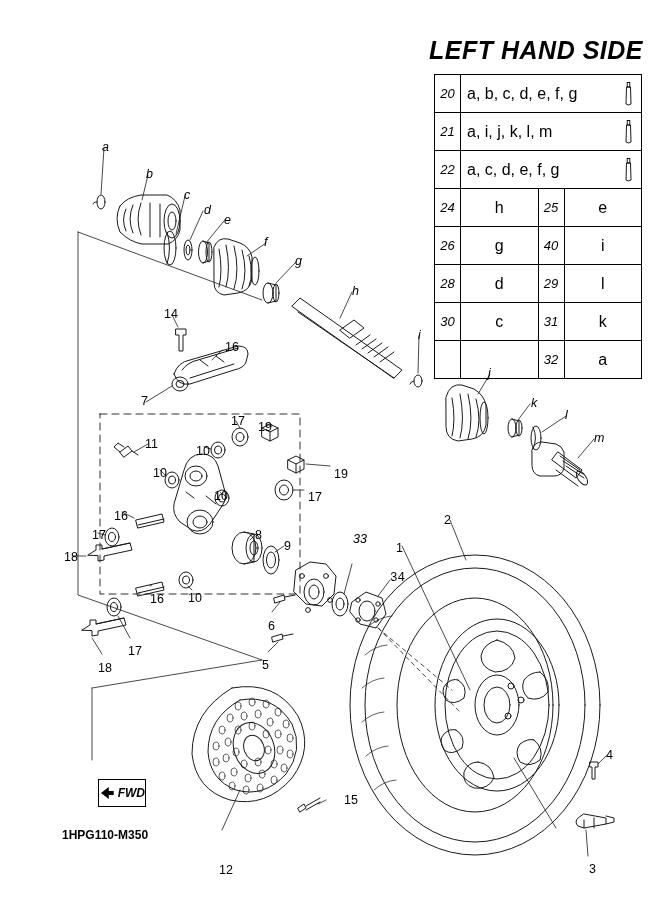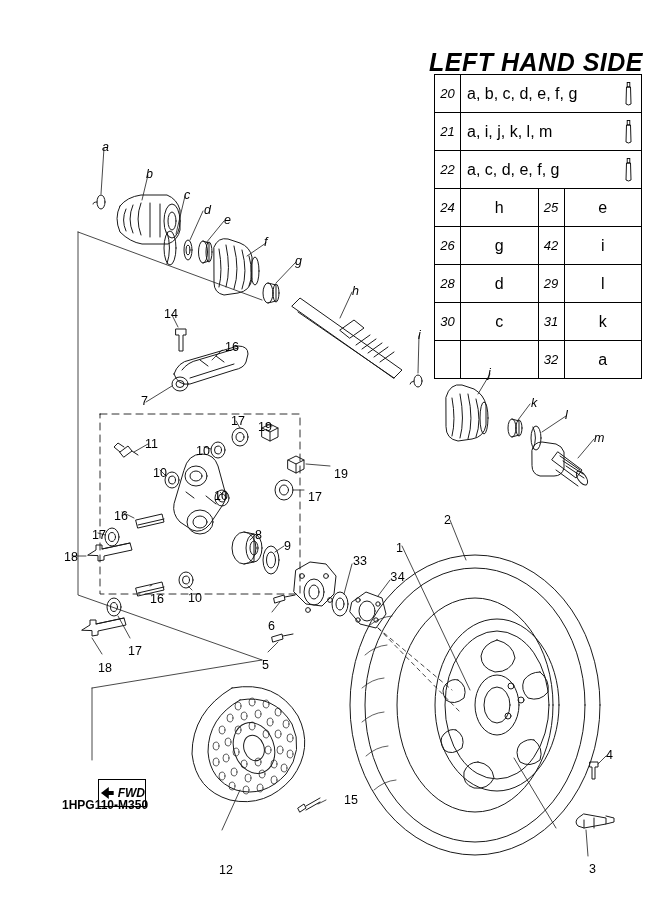--- a/index.html
+++ b/index.html
@@ -28,21 +28,20 @@
   }
   .title {
     position: absolute;
     right: 18px;
     top: 36px;
     font-size: 25px;
     font-style: italic;
     font-weight: bold;
     letter-spacing: 0.5px;
     font-family: "Liberation Sans", sans-serif;
-    margin-top: 12px;
   }
   .legend {
     position: absolute;
     left: 434px;
     top: 74px;
     width: 208px;
     border: 1.6px solid #000;
     border-bottom: none;
     box-sizing: border-box;
   }
@@ -104,21 +103,21 @@
     box-sizing: border-box;
   }
   .fwd-label {
     font-size: 12px;
     font-weight: bold;
     font-style: italic;
   }
   .partno {
     position: absolute;
     left: 62px;
-    top: 798px;
+    top: 828px;
     font-size: 12px;
     font-weight: bold;
   }
   .cal {
     position: absolute;
     font-size: 12.5px;
     white-space: nowrap;
   }
   .cal.ital {
     font-style: italic;
@@ -165,21 +164,21 @@
 
     <div class="legend-row half">
       <div class="cell-num">24</div>
       <div class="cell-val center split-left">h</div>
       <div class="cell-num">25</div>
       <div class="cell-val center">e</div>
     </div>
     <div class="legend-row half">
       <div class="cell-num">26</div>
       <div class="cell-val center split-left">g</div>
-      <div class="cell-num">42</div>
+      <div class="cell-num">40</div>
       <div class="cell-val center">i</div>
     </div>
     <div class="legend-row half">
       <div class="cell-num">28</div>
       <div class="cell-val center split-left">d</div>
       <div class="cell-num">29</div>
       <div class="cell-val center">l</div>
     </div>
     <div class="legend-row half">
       <div class="cell-num">30</div>
@@ -617,21 +616,21 @@
       <div class="cal" style="left: 92px; top: 528px;">17</div>
       <div class="cal" style="left: 255px; top: 528px;">8</div>
       <div class="cal" style="left: 284px; top: 539px;">9</div>
       <div class="cal" style="left: 64px; top: 550px;">18</div>
       <div class="cal" style="left: 188px; top: 591px;">10</div>
       <div class="cal" style="left: 150px; top: 592px;">16</div>
       <div class="cal" style="left: 128px; top: 644px;">17</div>
       <div class="cal" style="left: 98px; top: 661px;">18</div>
       <div class="cal" style="left: 268px; top: 619px;">6</div>
       <div class="cal" style="left: 262px; top: 658px;">5</div>
-      <div class="cal" style="left: 353px; top: 554px;">33</div>
+      <div class="cal" style="left: 353px; top: 532px; font-style: italic;">33</div>
       <div class="cal" style="left: 390px; top: 571px; font-family: Liberation Mono, monospace;">34</div>
       <div class="cal" style="left: 396px; top: 541px;">1</div>
       <div class="cal" style="left: 444px; top: 513px;">2</div>
       <div class="cal" style="left: 606px; top: 748px;">4</div>
       <div class="cal" style="left: 589px; top: 862px;">3</div>
       <div class="cal" style="left: 344px; top: 793px;">15</div>
       <div class="cal" style="left: 219px; top: 863px;">12</div>
     </div>
 
 </div>

